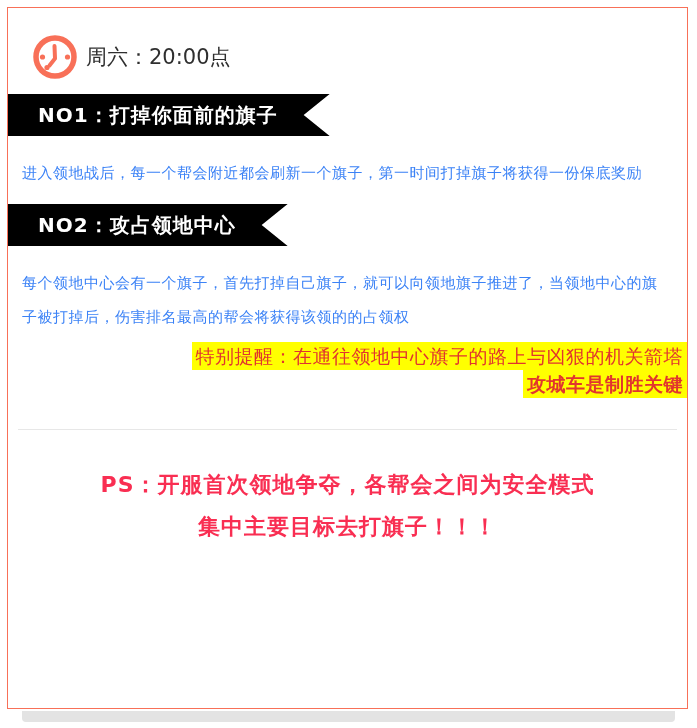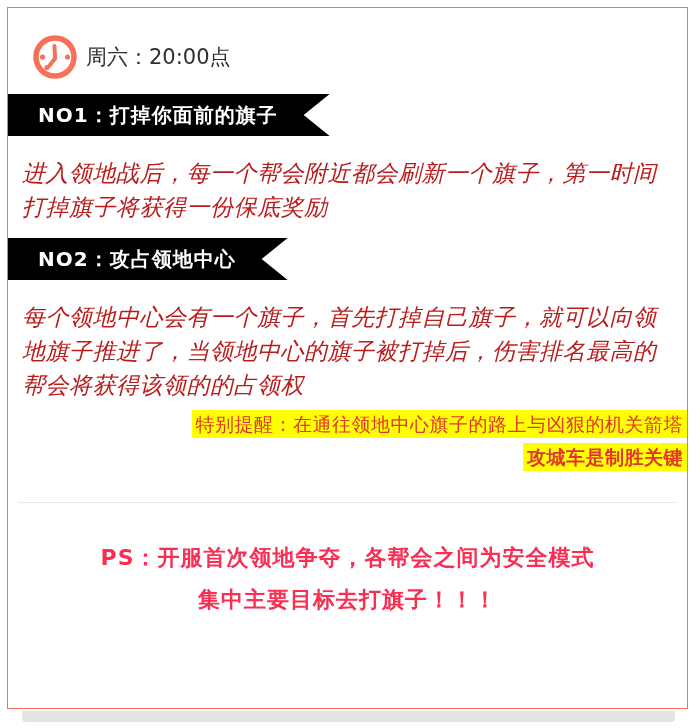--- a/index.html
+++ b/index.html
@@ -30,29 +30,29 @@
   .clock-row .txt{font-size:21px;color:#2f2f2f;}
   .ribbon{
     margin-top:14px;height:42px;line-height:42px;
     display:inline-block;background:#000000;color:#ffffff;
     font-weight:bold;font-size:20px;padding:0 52px 0 30px;
     clip-path:polygon(0 0,100% 0,calc(100% - 26px) 50%,100% 100%,0 100%);
     letter-spacing:1px;
   }
   .ribbon2{}
   .para{
-    margin:20px 16px 0 14px;font-size:23px;line-height:34px;
-    color:#b91c1c;letter-spacing:0.5px;font-style:italic;
+    margin:20px 16px 0 14px;font-size:15px;line-height:34px;
+    color:#3b82f6;letter-spacing:0.5px;
   }
   .highlight-wrap{text-align:right;margin-top:8px;}
   .hl{
     display:inline-block;background:#ffff00;color:#e1352e;
     font-size:19px;line-height:26px;padding:1px 4px;letter-spacing:0.5px;
   }
-  .hl-bold{font-weight:bold;margin-top:5px;}
+  .hl-bold{font-weight:bold;}
   .divider{
     margin:31px 10px 0 10px;border:none;border-top:1px solid #e7e7e7;height:0;
   }
   .ps{
     text-align:center;margin-top:40px;color:#f92e52;font-weight:bold;
     font-size:22px;line-height:29px;letter-spacing:1px;
   }
   .ps-line2{margin-top:13px;}
   .clock-icon{display:block;}
 </style>

